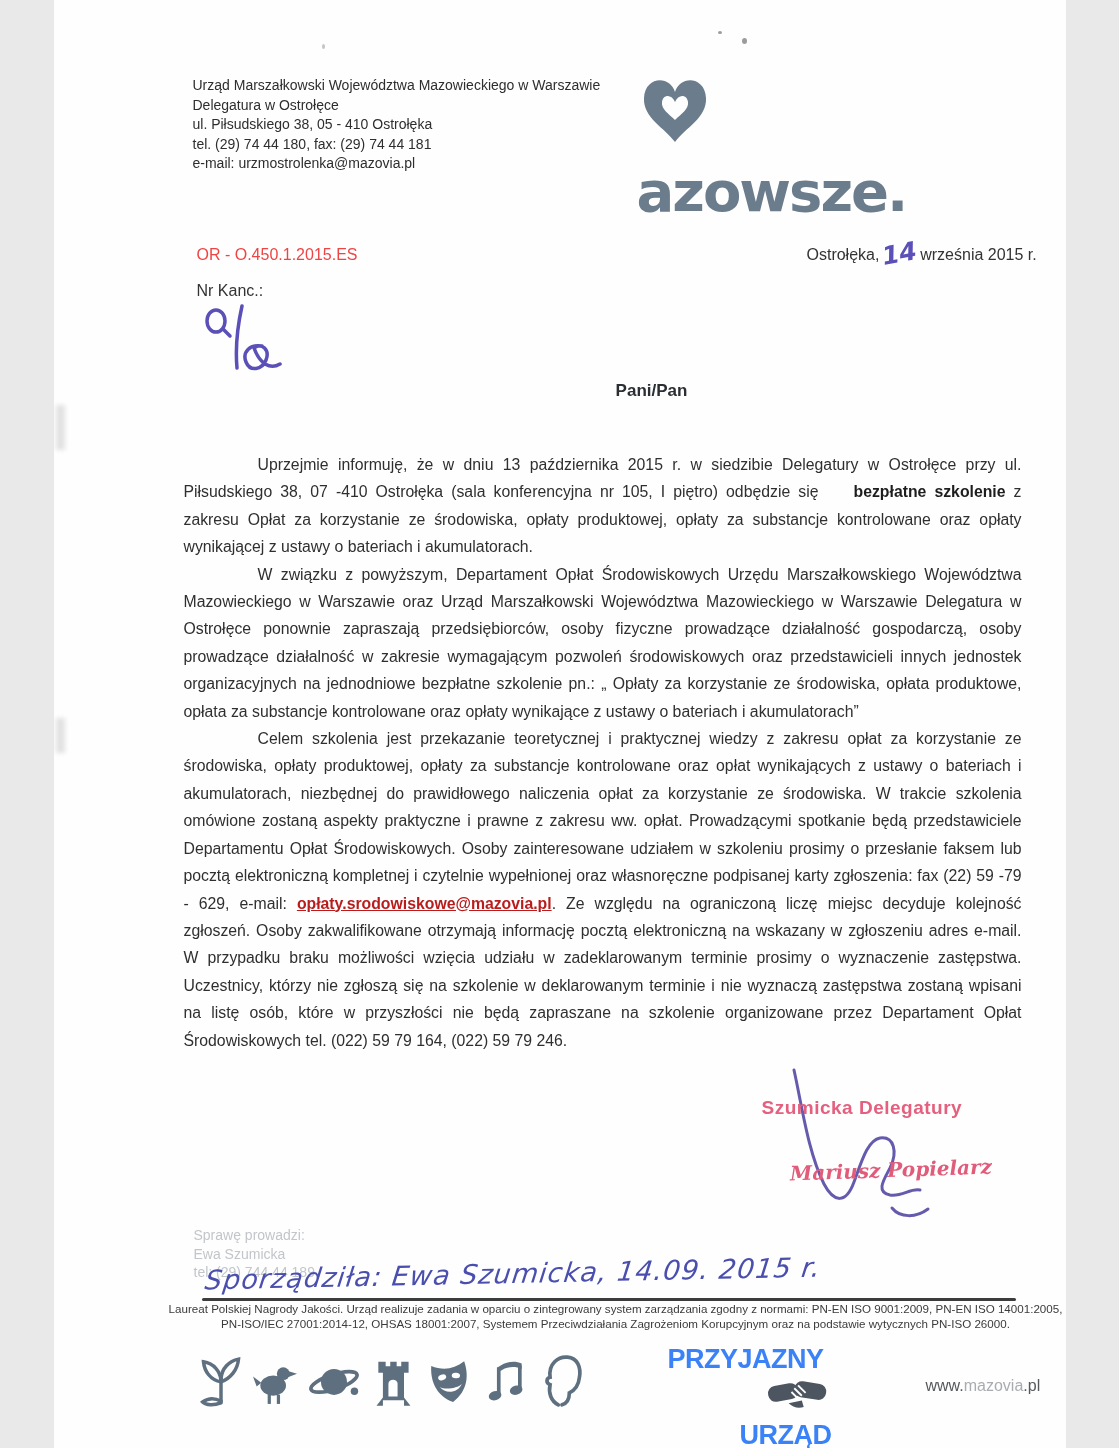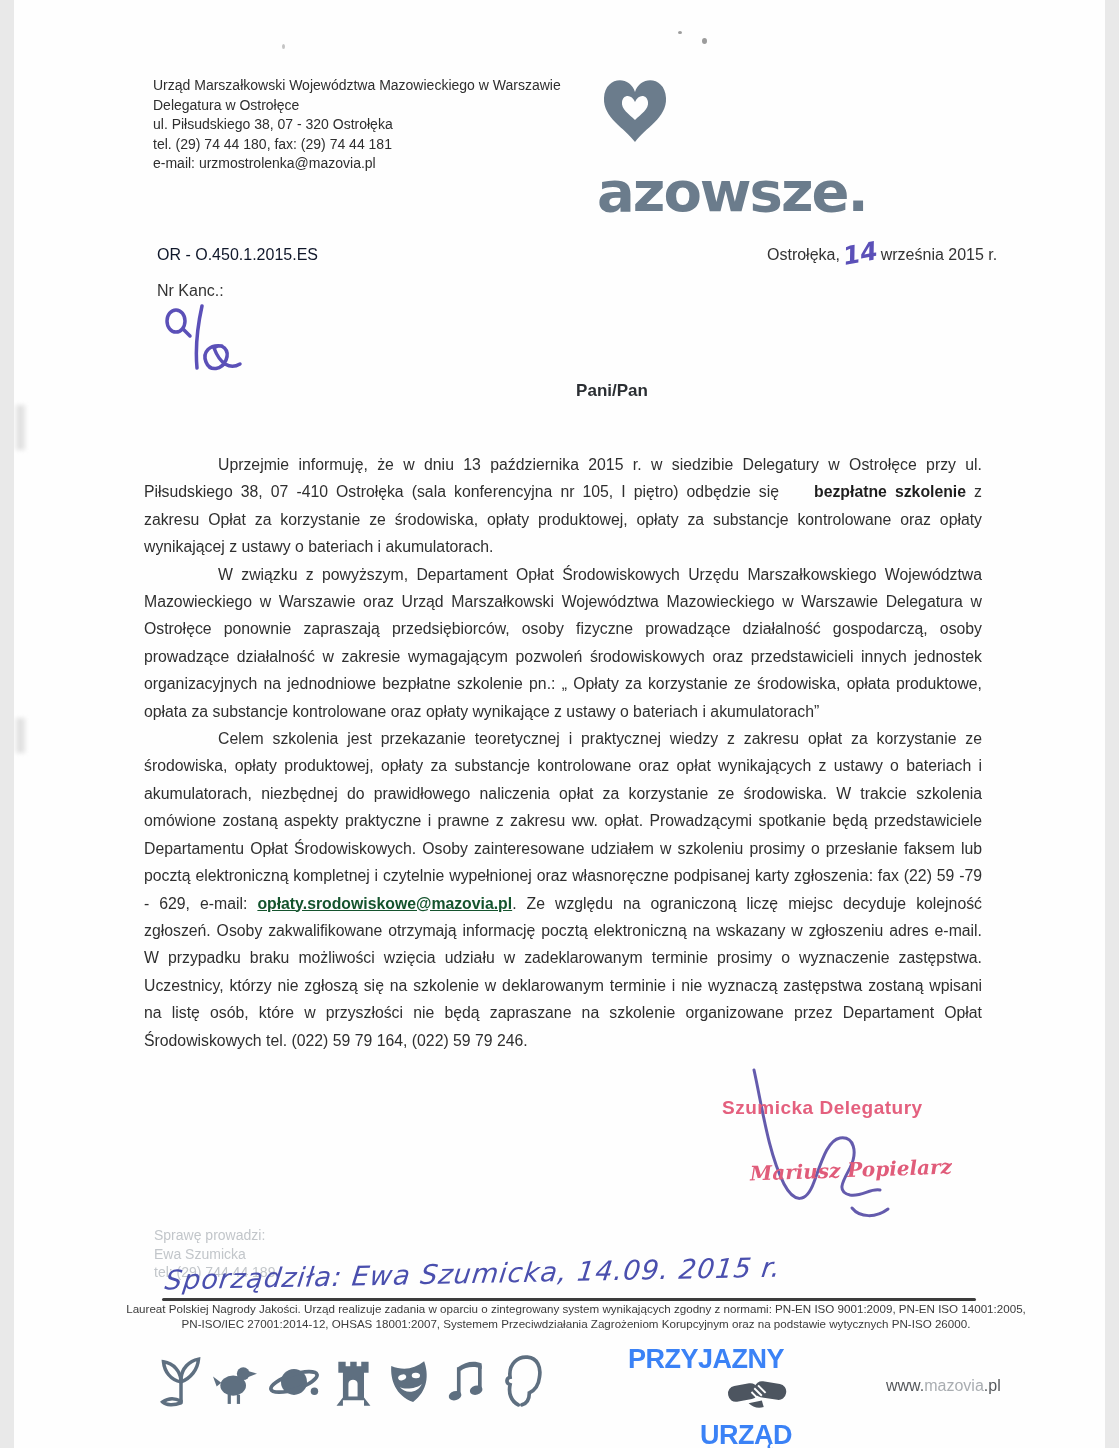--- a/index.html
+++ b/index.html
@@ -1,43 +1,43 @@
 <!DOCTYPE html>
 <html><head>
 <meta charset="utf-8">
 <style>
   html,body{margin:0;padding:0;background:#e9e9e9;}
   .page{
     position:relative;
-    width:1091px;height:1448px;
+    width:1012px;height:1448px;
     background:#fefefe;
     margin:0 auto;
     font-family:"Liberation Sans",sans-serif;
     color:#303030;
     overflow:hidden;
   }
   
   .letterhead{position:absolute;left:139px;top:76px;font-size:14px;line-height:19.5px;color:#2e2e2e;}
   
   .logo{position:absolute;left:583px;top:68px;width:386px;}
   .logo-word{display:flex;align-items:flex-start;flex-direction:column;}
   .logo-text{font-family:"DejaVu Sans",sans-serif;font-weight:bold;font-size:56px;color:#6b7c8c;letter-spacing:-2px;line-height:1;margin-top:14px;}
   .logo-tagline{text-align:right;font-size:23px;color:#8d9297;margin-top:2px;letter-spacing:1px;padding-right:4px;}
   
-  .ref-number{position:absolute;left:143px;top:246px;font-size:16px;color:#0f172a;}
+  .ref-number{position:absolute;left:143px;top:246px;font-size:16px;color:#ef4444;}
   .date-line{position:absolute;left:753px;top:246px;font-size:16px;color:#333;display:flex;align-items:flex-start;}
   .hw-day{font-family:"DejaVu Sans",sans-serif;font-style:italic;font-weight:bold;font-size:25px;color:#5b50b8;transform:rotate(-10deg);display:inline-block;margin:-7px 3px 0 3px;}
   .kanc{position:absolute;left:143px;top:282px;font-size:16px;color:#333;}
   .kanc-scribble{position:absolute;left:146px;top:304px;}
   
   .salutation{position:absolute;left:130px;top:381px;width:936px;text-align:center;font-weight:bold;font-size:17px;color:#2b2f33;}
   .body-text{position:absolute;left:130px;top:451px;width:838px;}
   .body-text p{margin:0;text-align:justify;text-indent:74px;font-size:15.8px;line-height:27.4px;color:#2f2f2f;}
   .body-text b{color:#1e1e1e;padding-left:27px;}
-  .email-bold{font-weight:bold;text-decoration:underline;color:#14532d;}
+  .email-bold{font-weight:bold;text-decoration:underline;color:#b91c1c;}
   
   .stamp-title{position:absolute;left:708px;top:1097px;font-size:19px;font-weight:bold;color:#e4607e;letter-spacing:.5px;}
   .stamp-name{position:absolute;left:736px;top:1158px;font-family:"DejaVu Serif",serif;font-style:italic;font-weight:bold;font-size:20px;color:#e05c7a;transform:rotate(-2deg);}
   .signature-svg{position:absolute;left:688px;top:1068px;}
   
   .attachments{position:absolute;left:143px;top:1129px;font-size:15.8px;color:#2f2f2f;}
   .attachments-heading{text-decoration:underline;margin-bottom:9px;}
   .attachment-row{display:flex;margin-top:8px;}
   .attachment-no{width:30px;margin-left:32px;}
   
@@ -61,21 +61,21 @@
   .smudge{position:absolute;background:#e2e2e2;filter:blur(2px);}
 </style>
 </head>
 <body>
 
 <div class="page">
 
   <div class="letterhead">
     <div>Urząd Marszałkowski Województwa Mazowieckiego w Warszawie</div>
     <div>Delegatura w Ostrołęce</div>
-    <div>ul. Piłsudskiego 38, 07 - 320 Ostrołęka</div>
+    <div>ul. Piłsudskiego 38, 05 - 410 Ostrołęka</div>
     <div>tel. (29) 74 44  180, fax: (29) 74 44 181</div>
     <div>e-mail: urzmostrolenka@mazovia.pl</div>
   </div>
 
   <div class="logo">
     <div class="logo-word">
       <span>
         <svg width="76" height="78" viewBox="0 0 76 78">
           <path d="M38 24 C33 7 8 8 7 30 C6 50 28 60 38 74 C48 60 70 50 69 30 C68 8 43 7 38 24 Z" fill="#6b7c8c"></path>
           <path d="M38 34 C35 26 26 26 25 34 C24 41 32 46 38 52 C44 46 52 41 51 34 C50 26 41 26 38 34 Z" fill="#fefefe"></path>
@@ -123,21 +123,21 @@
   <div class="case-officer">
     <div>Sprawę prowadzi:</div>
     <div>Ewa Szumicka</div>
     <div>tel: (29) 744 44 189</div>
   </div>
 
   <div class="hw-note">Sporządziła: Ewa Szumicka, 14.09. 2015 r.</div>
   <div class="hw-underline"></div>
 
   <div class="footer-note">
-    <div>Laureat Polskiej Nagrody Jakości. Urząd realizuje zadania w oparciu o zintegrowany system wynikających zgodny z normami: PN-EN ISO 9001:2009, PN-EN ISO 14001:2005,</div>
+    <div>Laureat Polskiej Nagrody Jakości. Urząd realizuje zadania w oparciu o zintegrowany system zarządzania zgodny z normami: PN-EN ISO 9001:2009, PN-EN ISO 14001:2005,</div>
     <div>PN-ISO/IEC 27001:2014-12, OHSAS 18001:2007, Systemem Przeciwdziałania Zagrożeniom Korupcyjnym oraz na podstawie wytycznych PN-ISO 26000.</div>
   </div>
 
   <div class="icons-row">
     <span>
       <svg width="42" height="58" viewBox="0 0 48 62" fill="none" stroke="#5e6f80" stroke-width="4" stroke-linecap="round">
         <path d="M24 56 C16 59 7 59 3 55 C10 50 18 51 24 54"></path>
         <path d="M24 55 L24 28"></path>
         <path d="M24 32 C12 30 5 20 4 9 C16 11 23 20 24 30"></path>
         <path d="M24 28 C25 17 33 8 44 6 C43 18 35 28 24 32"></path>

